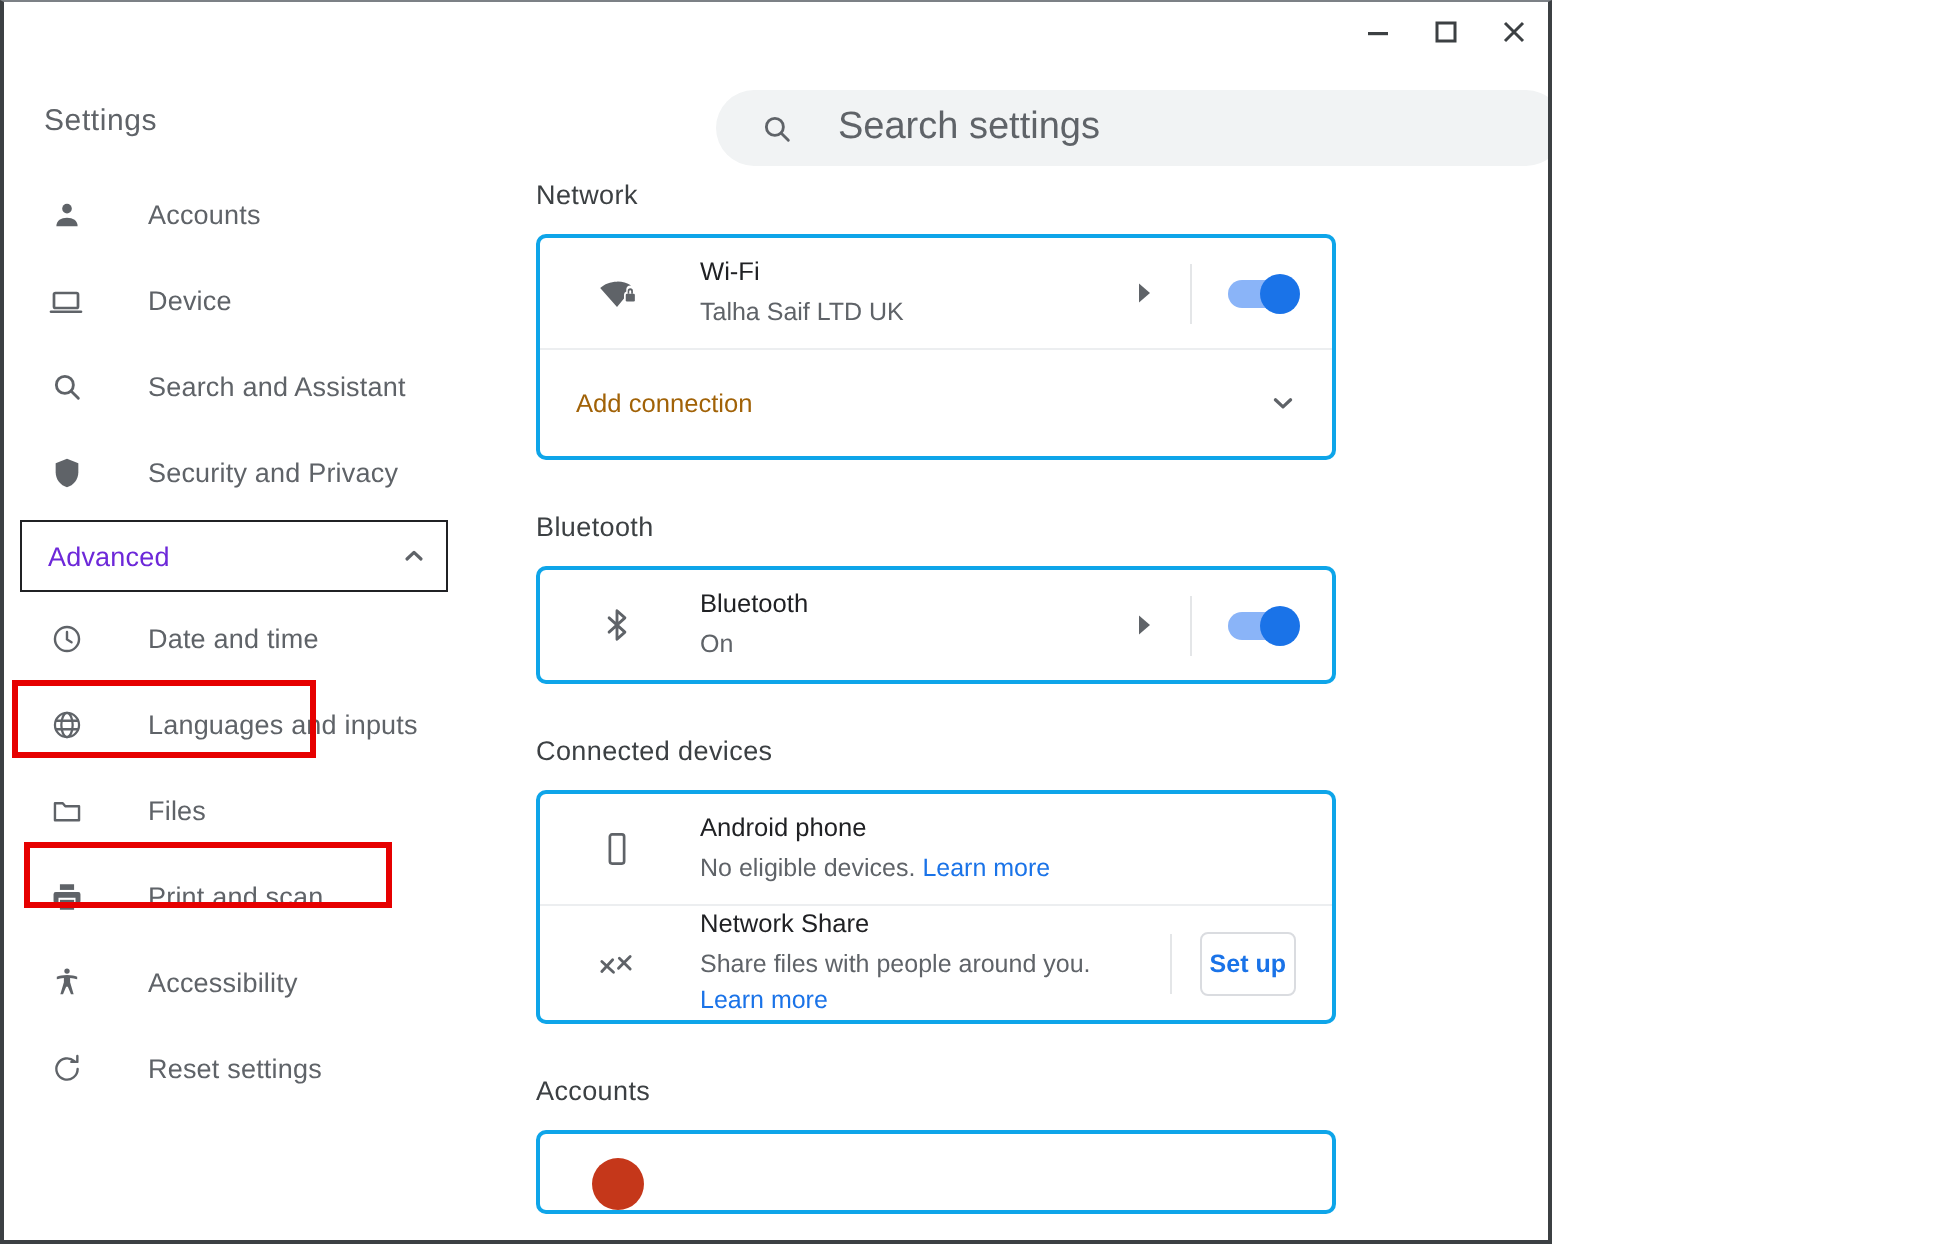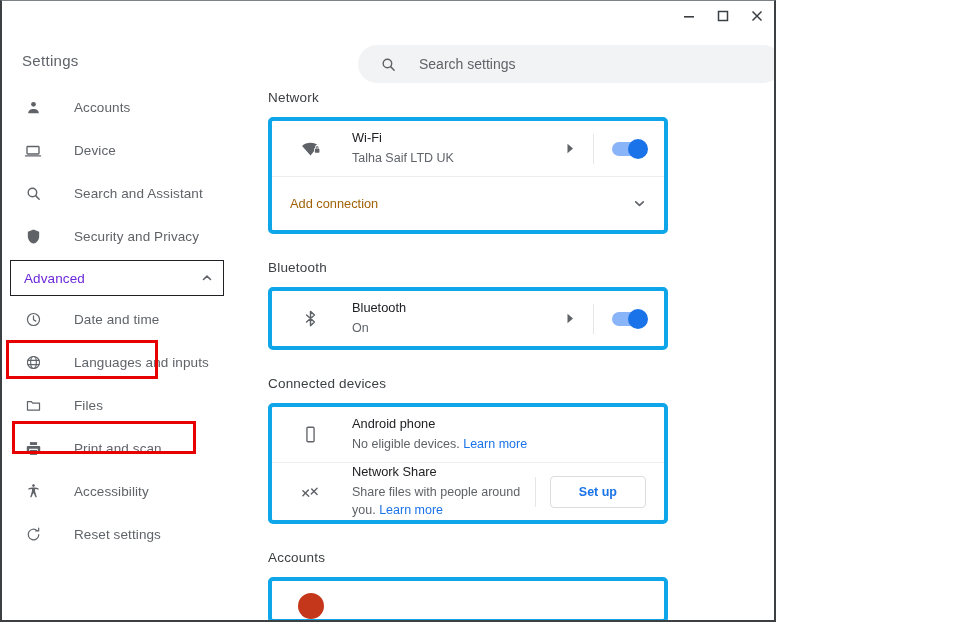--- a/index.html
+++ b/index.html
@@ -99,38 +99,38 @@
     width: 424px; height: 38px;
   }
   .searchbar {
     width: 100%; height: 100%;
     background: #f1f3f4; border-radius: 19px;
     display: flex; align-items: center; padding-left: 22px;
   }
   .searchbar .sicon { color: #5f6368; display: flex; }
   .searchbar input {
     border: none; outline: none; background: transparent;
-    margin-left: 22px; font-size: 14px;
+    margin-left: 22px; font-size: 19px;
     color: #5f6368; font-family: "Liberation Sans", sans-serif;
     width: 330px;
   }
   .searchbar input::placeholder { color: #5f6368; }
 
   .content { position: absolute; left: 0; top: 60px; right: 0; bottom: 0; }
 
   .sec-title {
     font-size: 13.5px; color: #3c4043;
     margin: 0 0 12px 16px; letter-spacing: .2px;
   }
   .sec-block { margin-bottom: 26px; }
 
   .card {
     margin: 0 106px 0 16px;
     background: #ffffff;
-    border: 4px solid #0ea5e9;
+    border: 2px solid #0ea5e9;
     border-radius: 5px;
     overflow: hidden;
   }
   .row {
     display: flex; align-items: center;
     padding: 0 18px 0 26px;
     min-height: 55px;
   }
   .row + .row { border-top: 1px solid #eceef0; }
   .row .ricon {
@@ -160,21 +160,21 @@
     width: 20px; height: 20px; border-radius: 50%;
     background: #1a73e8;
   }
 
   .chev-down { color: #5f6368; margin-left: auto; display: flex; }
 
   .btn-outline {
     border: 1px solid #dadce0; border-radius: 4px;
     background: #fff; color: #1a73e8;
     font-size: 12.5px; font-weight: bold;
-    padding: 8px 28px; font-family: "Liberation Sans", sans-serif;
+    padding: 8px 4px; font-family: "Liberation Sans", sans-serif;
     cursor: pointer; white-space: nowrap;
   }
 
   .add-row {
     display: flex; align-items: center;
     padding: 0 18px 0 18px; min-height: 54px;
   }
   .add-row .alabel { font-size: 12.8px; color: #a16207; }
 
   .avatar-peek {

